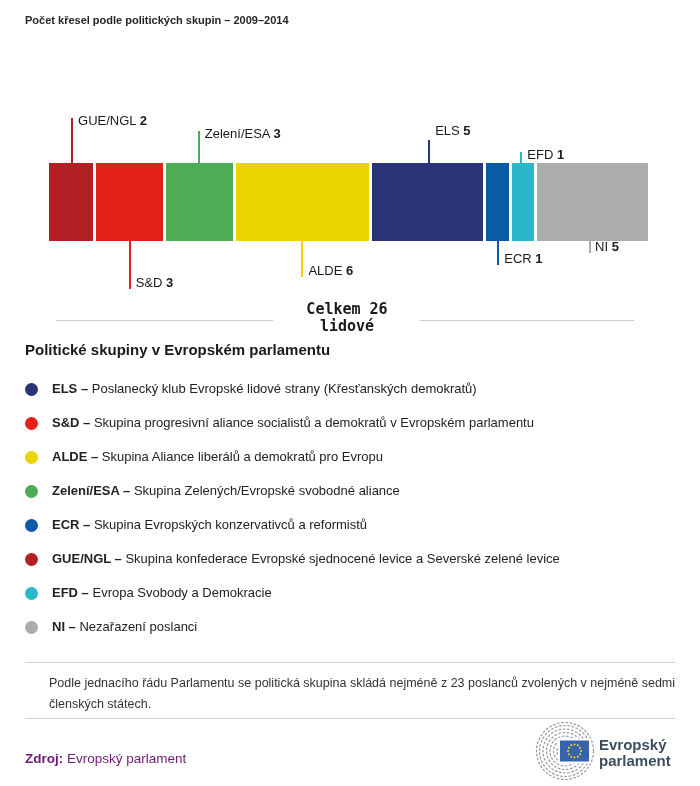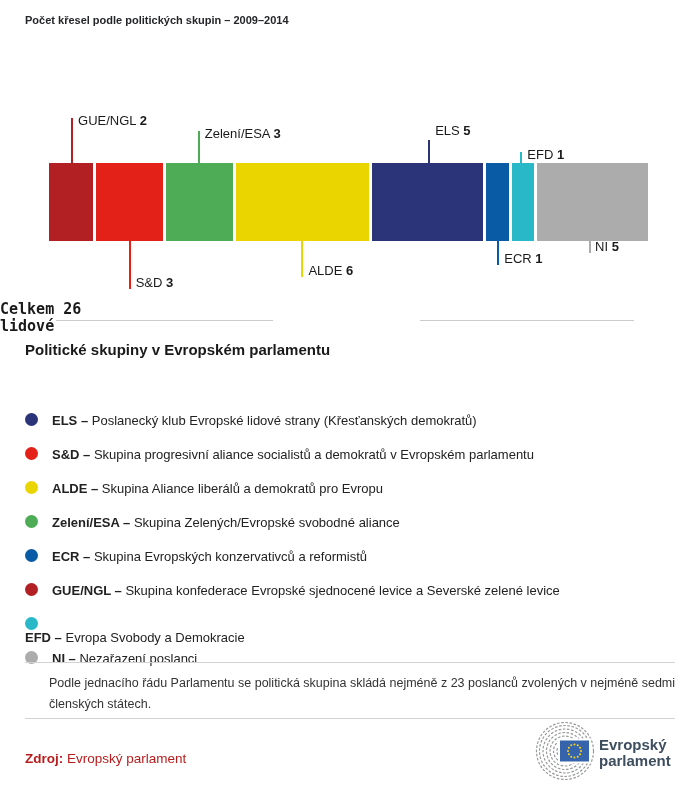--- a/index.html
+++ b/index.html
@@ -5,33 +5,33 @@
   html,body{margin:0;padding:0;background:#ffffff;}
   .canvas{position:relative;width:700px;height:786px;background:#ffffff;overflow:hidden;
           font-family:"Liberation Sans",sans-serif;}
   .title{position:absolute;left:25px;top:14px;font-size:11px;font-weight:bold;color:#242528;}
   .subtitle{position:absolute;left:27px;top:45px;font-size:16px;color:#3a3a3a;}
   #bar{position:absolute;left:49px;top:163px;width:599px;height:78px;display:flex;gap:3px;}
   .seg{height:100%;}
   .tick{position:absolute;width:2px;}
   .callout{position:absolute;font-size:13px;color:#1a1a1a;white-space:nowrap;line-height:13px;}
   .callout b{font-weight:bold;}
-  .total{position:absolute;left:0;top:301px;width:694px;
+  .total{position:absolute;left:0;top:301px;width:694px;text-align:center;
          font-family:"DejaVu Sans Mono",monospace;font-weight:bold;font-size:15px;
          line-height:17px;color:#1a1a1a;}
   .rule{position:absolute;height:1px;background:#cbcbcb;}
   .legend-heading{position:absolute;left:25px;top:341px;font-size:15px;font-weight:bold;color:#1a1a1a;}
-  .legend-row{position:absolute;left:25px;display:flex;align-items:flex-start;height:28px;margin-top:45px;}
+  .legend-row{position:absolute;left:25px;display:flex;align-items:flex-end;height:28px;}
   .dot{width:13px;height:13px;border-radius:50%;margin-right:14px;flex:none;}
   .legend-text{font-size:13px;color:#222222;white-space:nowrap;}
   .legend-text b{font-weight:bold;}
   .divider{position:absolute;left:25px;width:650px;height:1px;background:#d2d2d2;}
   .footnote{position:absolute;left:25px;top:673px;width:635px;font-size:12.5px;
             line-height:21px;color:#333333;margin-left:24px;}
-  .source{position:absolute;left:25px;top:751px;font-size:13.5px;color:#b91c1c;}
+  .source{position:absolute;left:25px;top:751px;font-size:13.5px;color:#701a75;}
   .source b{font-weight:bold;}
   .logo{position:absolute;left:525px;top:722px;}
 </style>
 </head>
 <body>
 
 <div class="canvas">
 
   <div class="title">Počet křesel podle politických skupin – 2009–2014</div>
 
@@ -90,21 +90,21 @@
         <span class="legend-text"><b>Zelení/ESA – </b>Skupina Zelených/Evropské svobodné aliance</span>
       </div>
       <div class="legend-row" style="top: 504px;">
         <span class="dot" style="background: rgb(10, 91, 165);"></span>
         <span class="legend-text"><b>ECR – </b>Skupina Evropských konzervativců a reformistů</span>
       </div>
       <div class="legend-row" style="top: 538px;">
         <span class="dot" style="background: rgb(179, 32, 36);"></span>
         <span class="legend-text"><b>GUE/NGL – </b>Skupina konfederace Evropské sjednocené levice a Severské zelené levice</span>
       </div>
-      <div class="legend-row" style="top: 572px; flex-direction: column;">
+      <div class="legend-row" style="top: 572px;">
         <span class="dot" style="background: rgb(40, 184, 200);"></span>
         <span class="legend-text"><b>EFD – </b>Evropa Svobody a Demokracie</span>
       </div>
       <div class="legend-row" style="top: 606px;">
         <span class="dot" style="background: rgb(172, 172, 172);"></span>
         <span class="legend-text"><b>NI – </b>Nezařazení poslanci</span>
       </div>
     </div>
 
   <div class="divider" style="top:662px;"></div>

